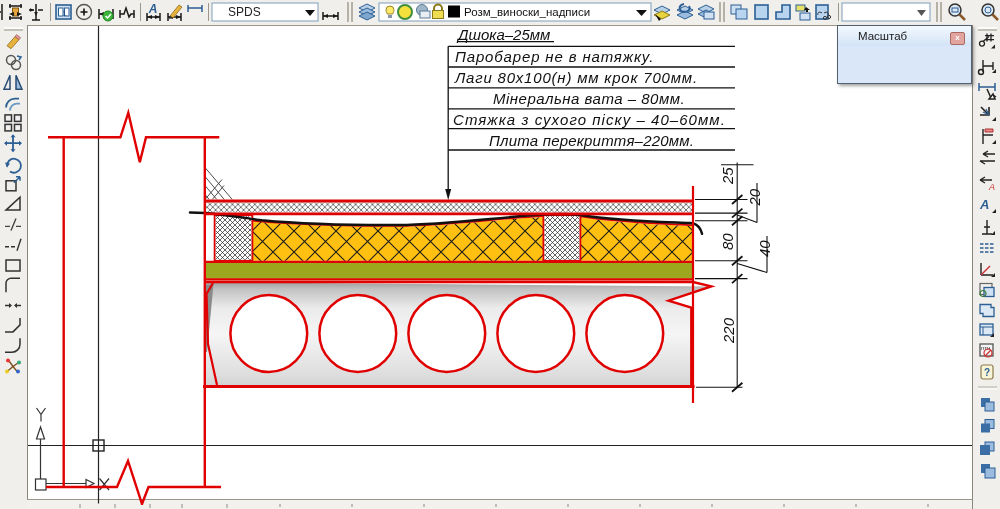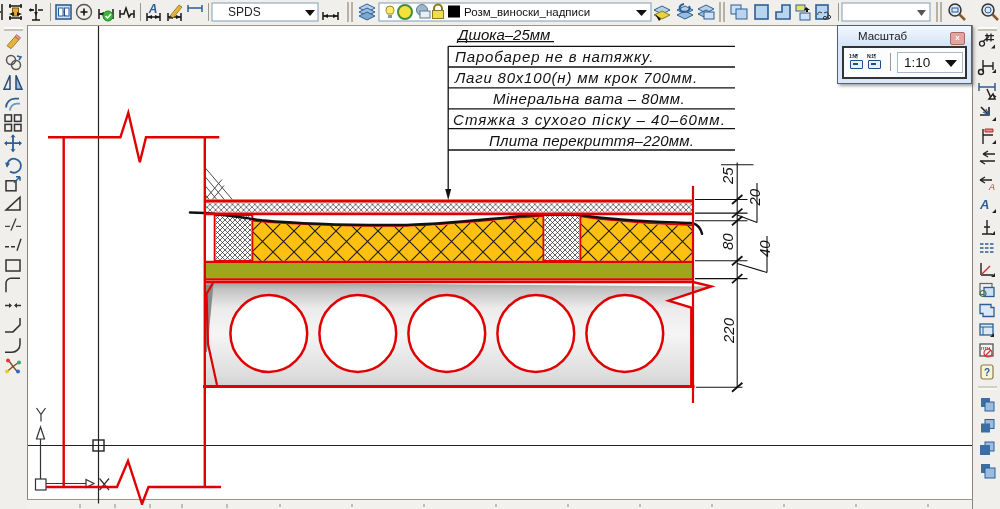--- a/index.html
+++ b/index.html
@@ -491,33 +491,14 @@
         <text x="489" y="145.5" letter-spacing="0.2">Плита перекриття–220мм.</text>
       </g>
     </g>
   </svg>
 
   <div id="dlg" class="abs">
     <div id="dlgtitle">
         <span>Масштаб</span>
       </div>
     <div id="dlgclose">x</div>
-    <div id="dlgbody">
-      <div class="dbtn" style="left:5px;">
-          <span class="t">1:N¶</span>
-          <span class="b">
-            <i></i>
-          </span>
-        </div>
-      <div class="dbtn" style="left:23px;">
-          <span class="t">N:1¶</span>
-          <span class="b">
-            <i></i>
-          </span>
-        </div>
-      <div id="dlgsep"></div>
-      <div id="combo">
-          <span>1:10</span>
-          <div class="arr"></div>
-        </div>
-    </div>
   </div>
 </div>
 
 </body></html>

